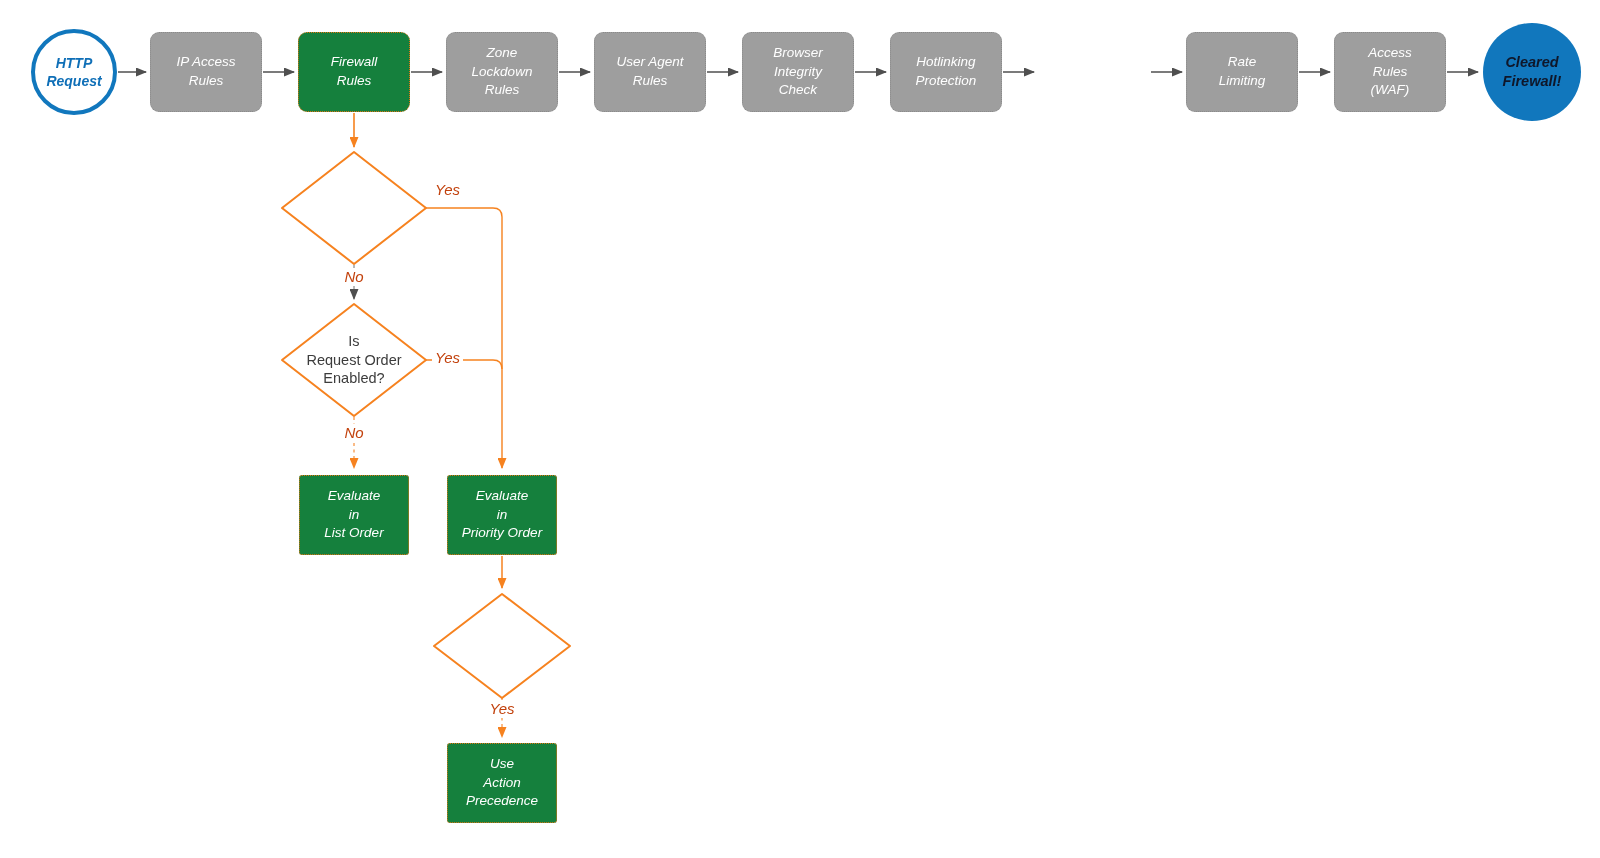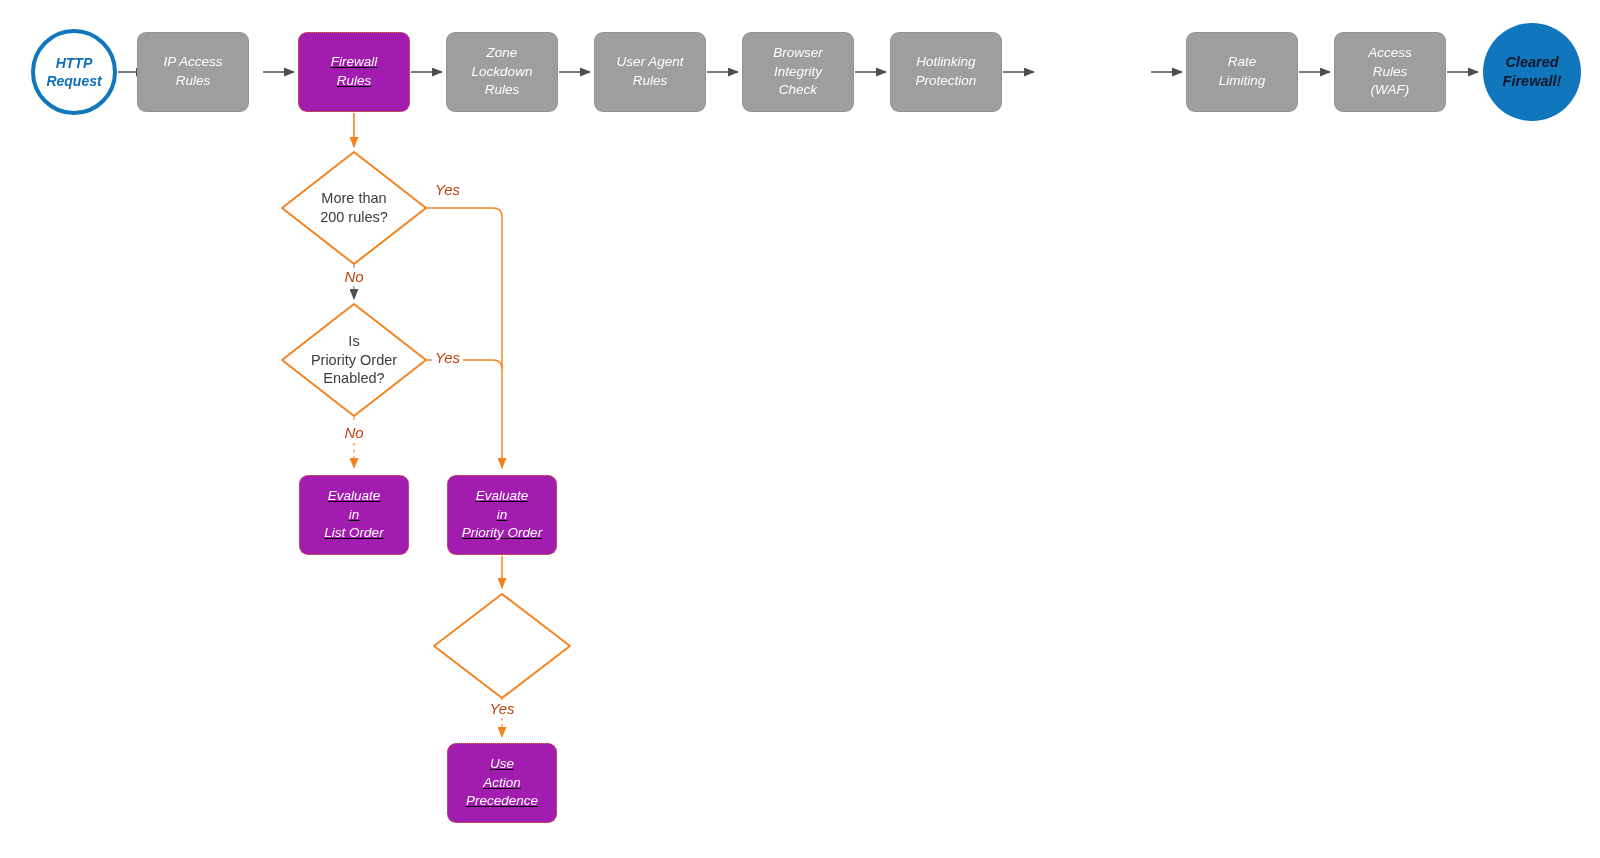--- a/index.html
+++ b/index.html
@@ -6,23 +6,23 @@
   #canvas{
     position:relative;width:1600px;height:858px;background:#ffffff;overflow:hidden;
     font-family:"Liberation Sans", sans-serif;
   }
   #wires{position:absolute;left:0;top:0;width:1600px;height:858px;z-index:1;}
   .node{position:absolute;z-index:2;display:flex;align-items:center;justify-content:center;box-sizing:border-box;}
   .stage{
     width:112px;height:80px;top:32px;border-radius:9px;
     background:#9E9E9E;border:1px dotted #8a8a8a;
   }
-  .stage.orange, .outcome{background:#a21caf;border:1px dotted #e2740f;text-decoration:underline;}
+  .stage.orange, .outcome{background:#15803d;border:1px dotted #e2740f;}
   .outcome{position:absolute;z-index:2;display:flex;align-items:center;justify-content:center;
-    box-sizing:border-box;width:110px;height:80px;border-radius:9px;}
+    box-sizing:border-box;width:110px;height:80px;border-radius:3px;}
   .lbl{white-space:pre-line;text-align:center;}
   .stage .lbl, .outcome .lbl{color:#ffffff;font-style:italic;font-size:13.5px;line-height:1.38;}
   .circle{border-radius:50%;}
   #start-node{left:31px;top:29px;width:86px;height:86px;background:#ffffff;border:4px solid #1177BD;}
   #start-node .lbl{color:#0F6FB7;font-weight:bold;font-style:italic;font-size:14px;line-height:1.3;}
   #end-node{left:1483px;top:23px;width:98px;height:98px;background:#1177BD;}
   #end-node .lbl{color:#0f172a;font-weight:bold;font-style:italic;font-size:14.5px;line-height:1.3;}
   .diamond-label{position:absolute;z-index:2;display:flex;align-items:center;justify-content:center;}
   .diamond-label .lbl{color:#3C3C3C;font-size:14.5px;line-height:1.3;}
   #d1-label{left:282px;top:152px;width:144px;height:112px;}
@@ -82,21 +82,21 @@
       <polygon points="354,304 426,360 354,416 282,360"></polygon>
       <polygon points="502,594 570,646 502,698 434,646"></polygon>
     </g>
   </svg>
 
   <div class="node circle" id="start-node">
     <span class="lbl">HTTP
 Request</span>
   </div>
 
-  <div class="node stage" style="left:137px">
+  <div class="node stage" style="left:150px">
     <span class="lbl">IP Access
 Rules</span>
   </div>
   <div class="node stage orange" style="left:298px">
     <span class="lbl">Firewall
 Rules</span>
   </div>
   <div class="node stage" style="left:446px">
     <span class="lbl">Zone
 Lockdown
@@ -123,27 +123,23 @@
     <span class="lbl">Access
 Rules
 (WAF)</span>
   </div>
 
   <div class="node circle" id="end-node">
     <span class="lbl">Cleared
 Firewall!</span>
   </div>
 
-  <div class="diamond-label" id="d1-label">
-    <span class="lbl">More than
-200 rules?</span>
-  </div>
   <div class="diamond-label" id="d2-label">
     <span class="lbl">Is
-Priority Order
+Request Order
 Enabled?</span>
   </div>
 
   <span class="edge-label" id="yes1-label">Yes</span>
   <span class="edge-label" id="no1-label">No</span>
   <span class="edge-label" id="yes2-label">Yes</span>
   <span class="edge-label" id="no2-label">No</span>
   <span class="edge-label" id="yes3-label">Yes</span>
 
   <div class="outcome" id="outcome-list">

